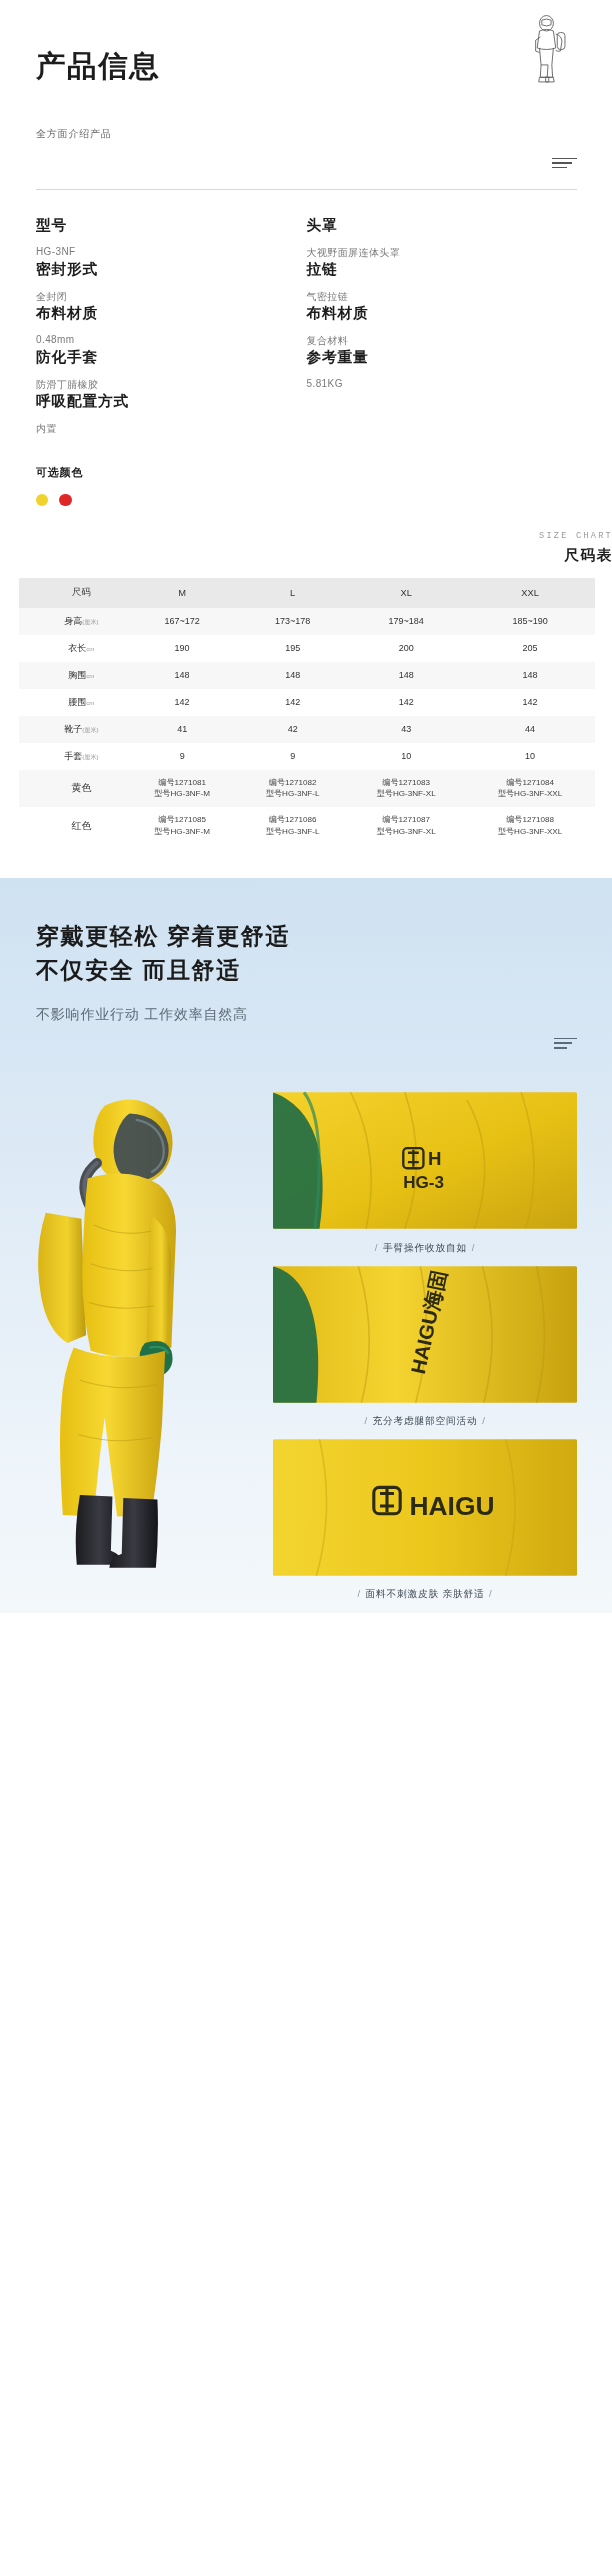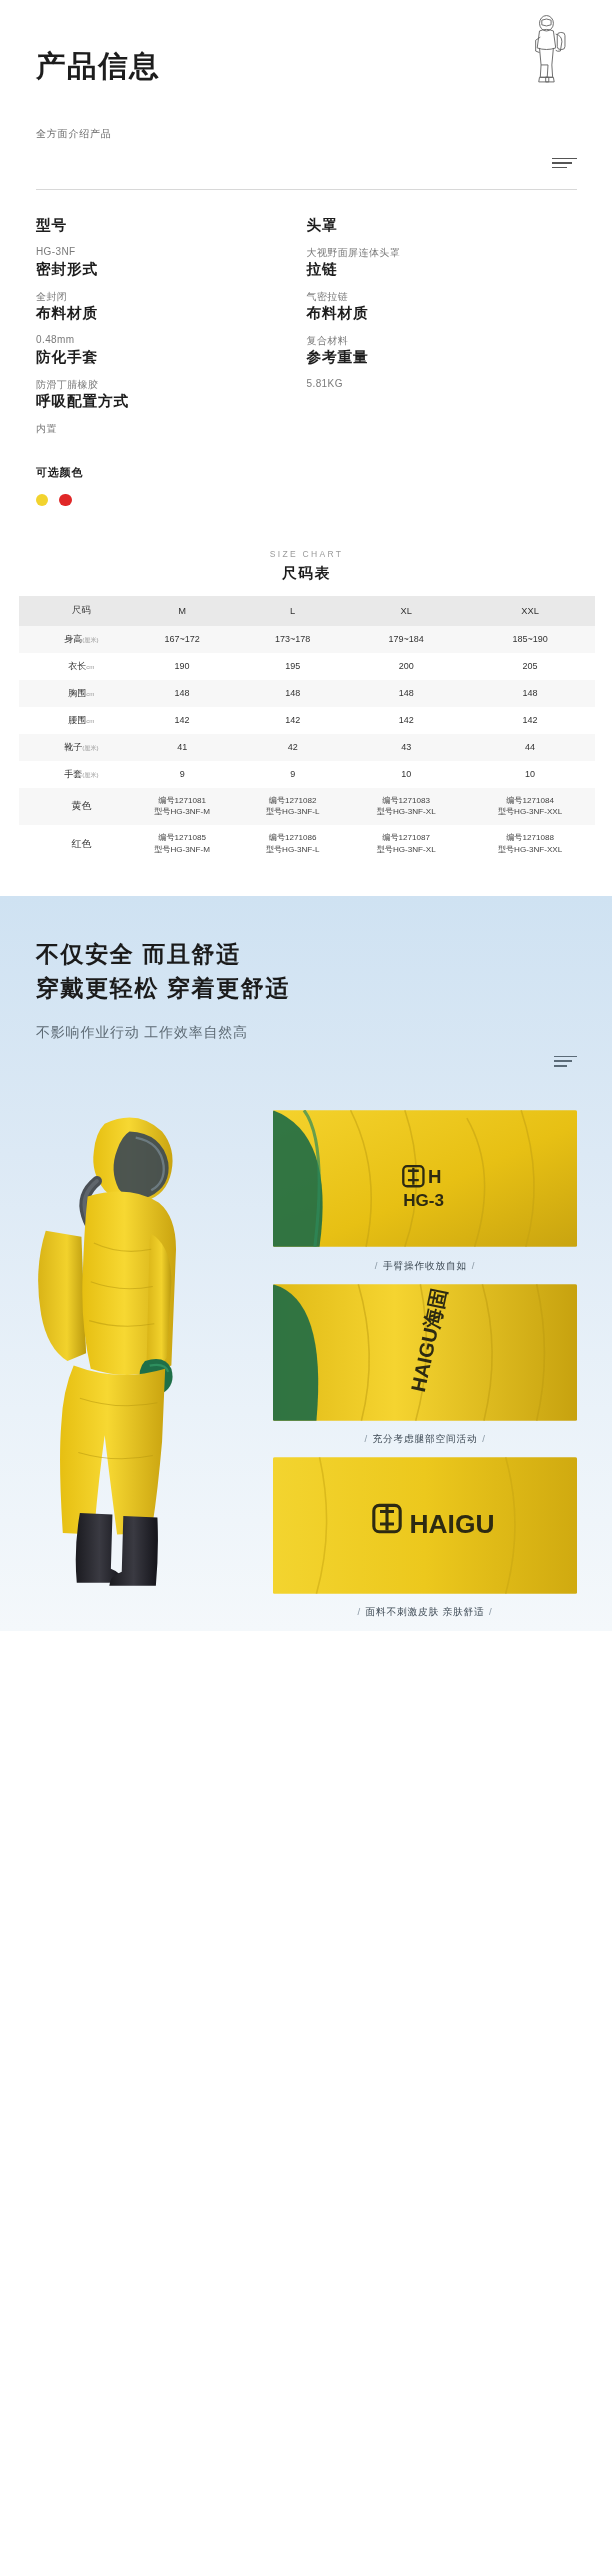--- a/index.html
+++ b/index.html
@@ -93,22 +93,23 @@
     margin-top: 14px;
     display: flex;
     gap: 11px;
   }
   .sw {
     width: 12.4px; height: 12.4px; border-radius: 50%;
   }
 
   
   .size-head {
-    text-align: center;
-    margin-top: 43px;
+    text-align: right;
+    margin-top: 25px;
+    font-family: Liberation Mono, monospace;
   }
   .size-head .en {
     font-size: 8.5px;
     letter-spacing: 2.3px;
     color: #9a9a9a;
   }
   .size-head .cn {
     font-size: 14.7px;
     font-weight: bold;
     color: #1d1d1d;
@@ -365,22 +366,22 @@
 型号HG-3NF-L</td>
         <td class="modelcell" style="white-space:pre-line">编号1271087
 型号HG-3NF-XL</td>
         <td class="modelcell" style="white-space:pre-line">编号1271088
 型号HG-3NF-XXL</td>
       </tr>
     </tbody>
   </table>
 
   <div class="sec-comfort">
+    <div class="comfort-h">穿戴更轻松  穿着更舒适</div>
     <div class="comfort-h">不仅安全  而且舒适</div>
-    <div class="comfort-h">穿戴更轻松  穿着更舒适</div>
     <div class="comfort-sub">不影响作业行动 工作效率自然高</div>
     <div class="comfort-rule">
       <div class="rl">
           <div></div>
           <div></div>
           <div></div>
         </div>
     </div>
 
     <div class="collage">

